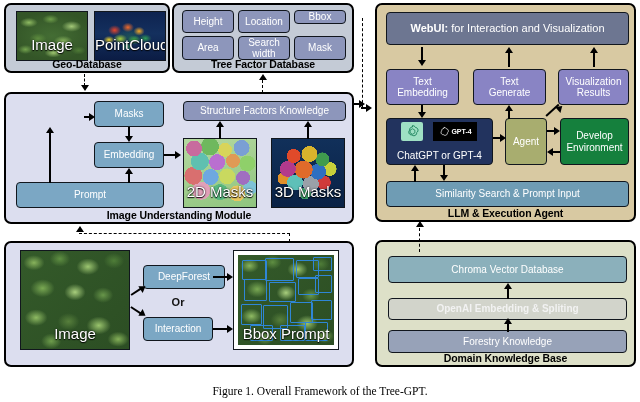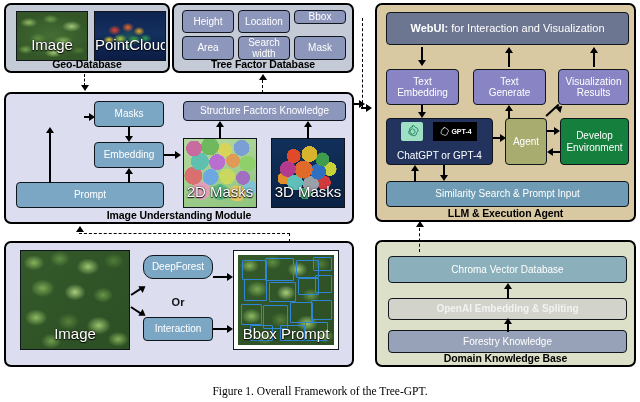--- a/index.html
+++ b/index.html
@@ -272,21 +272,21 @@
 
     <div class="panel-title">Image Understanding Module</div>
   </div>
 
   <div class="panel" style="left:4px; top:241px; width:350px; height:126px; background:#dcdeef;">
     <div class="imgtile" style="left:14px; top:7px; width:110px; height:100px;">
       <div class="tex-aerial2"></div>
       <div class="cap">Image</div>
     </div>
 
-    <div class="box" style="left:137px; top:12px; width:70px; height:24px; background:#7ba7c4;border-radius:10px;">DeepForest</div>
+    <div class="box" style="left:137px; top:22px; width:82px; height:24px; background:#7ba7c4;">DeepForest</div>
     <div class="box" style="left:137px; top:74px; width:70px; height:24px; background:#7ba7c4;">Interaction</div>
     <div style="position:absolute; left:137px; top:53px; width:70px; height:14px; text-align:center; font-size:11px; font-weight:bold; color:#111;">Or</div>
 
     <div class="imgtile" style="left:227px; top:7px; width:106px; height:100px; background:#fff; padding:4px;">
       <div style="position:absolute; inset:4px; overflow:hidden;">
         <div class="tex-aerial2"></div>
         <div class="bboxes">
           <div style="left:4%;  top:6%;  width:26%; height:22%;"></div>
           <div style="left:28%; top:3%;  width:30%; height:26%;"></div>
           <div style="left:60%; top:5%;  width:24%; height:20%;"></div>

